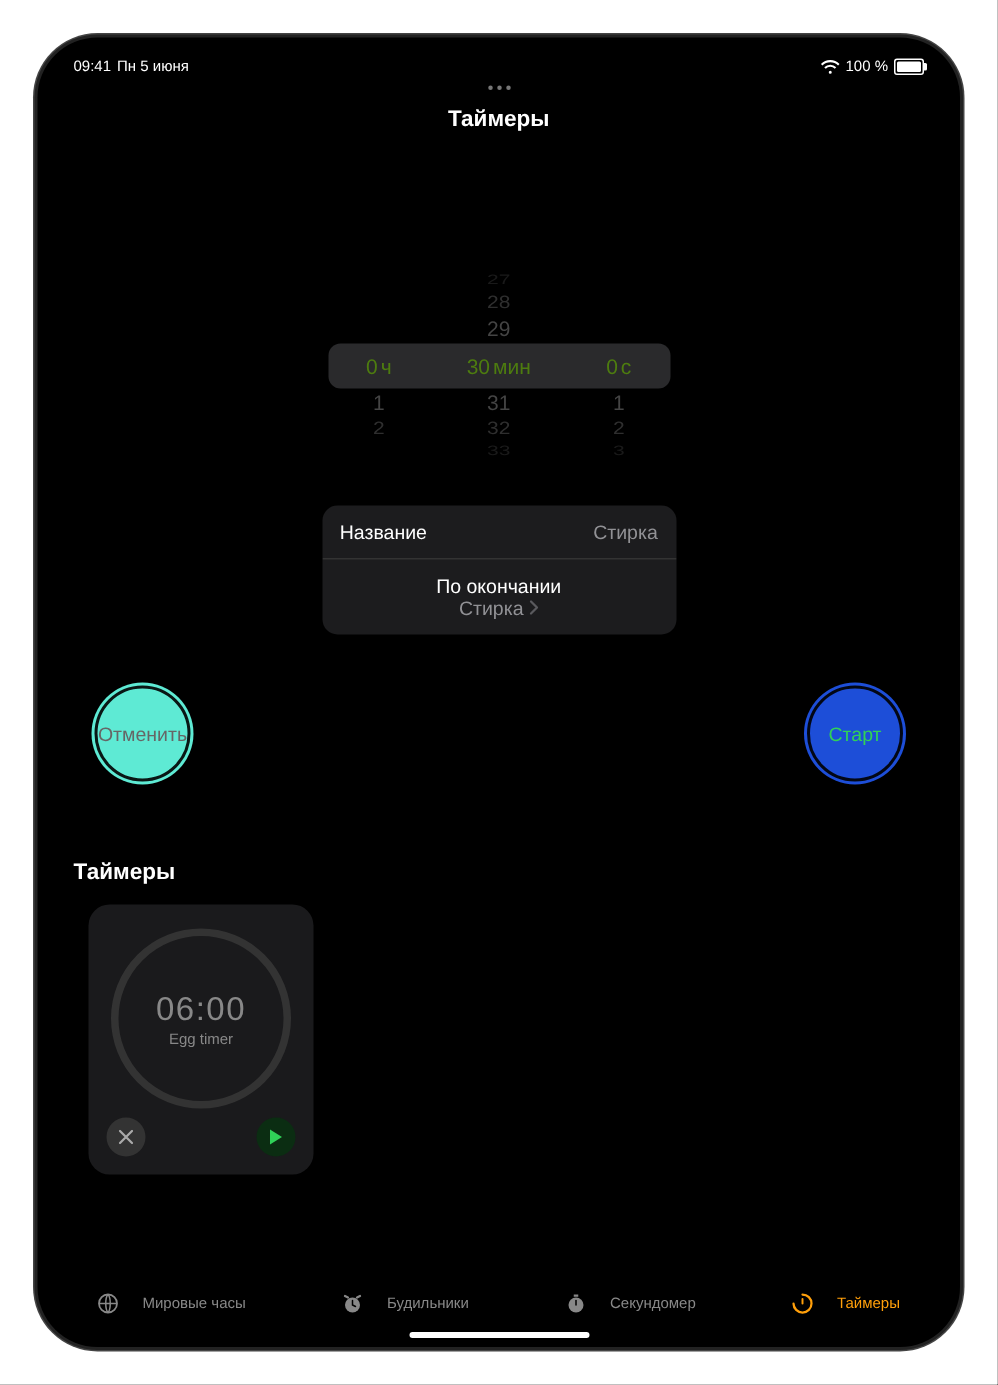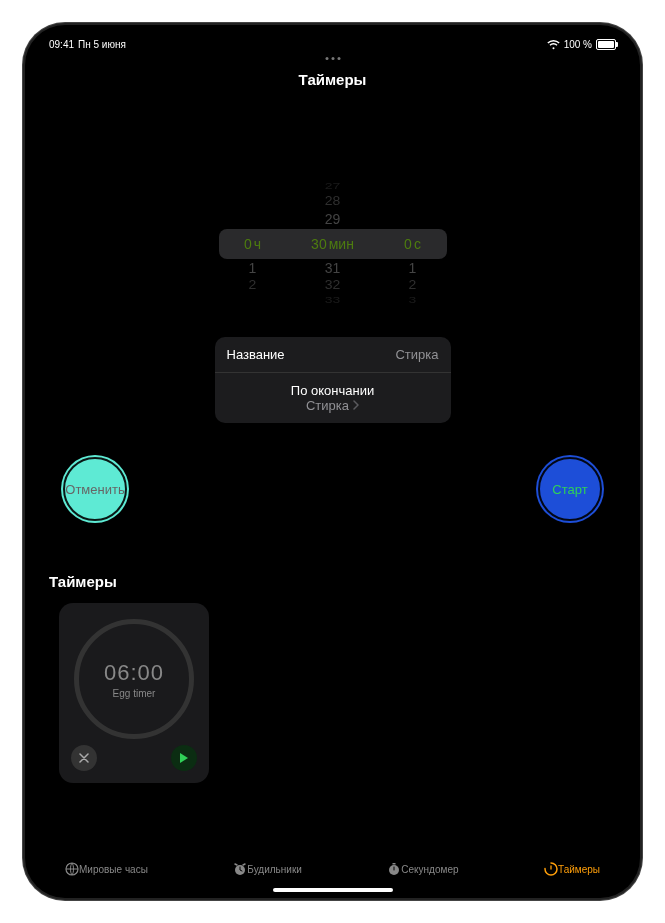--- a/index.html
+++ b/index.html
@@ -271,21 +271,21 @@
     bottom: 22px;
     left: 40px;
     right: 40px;
     display: flex;
     justify-content: space-between;
     align-items: center;
   }
   .tab {
     display: flex;
     align-items: center;
-    gap: 0;
+    gap: 16px;
     font-size: 10px;
     color: #888;
   }
   .tab.active { color: #ff9f0a; }
   .tab svg { display: block; }
 
   .home-indicator {
     position: absolute;
     bottom: 6px;
     left: 50%;

